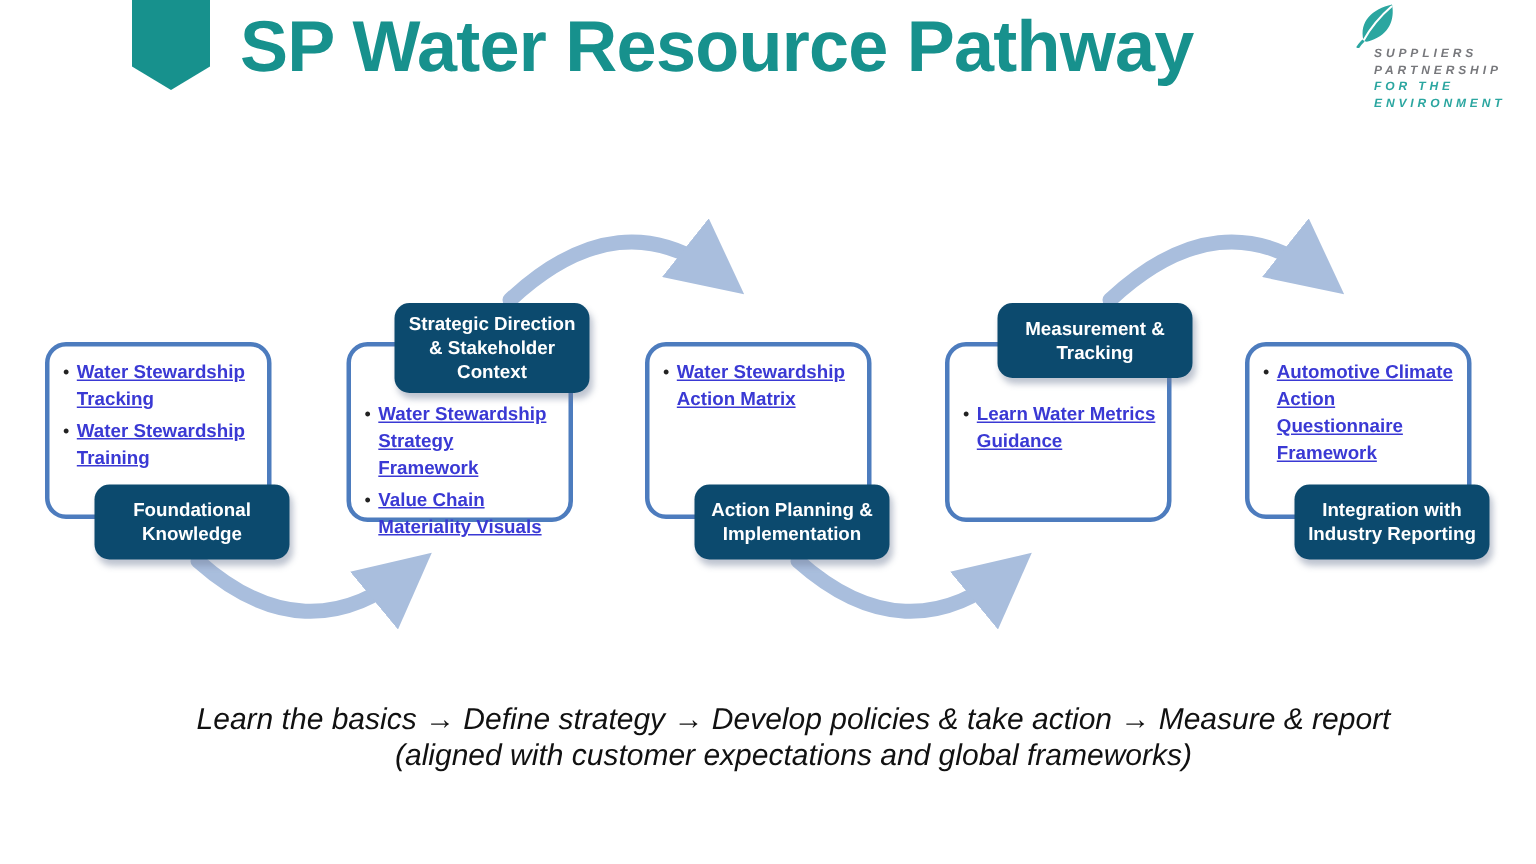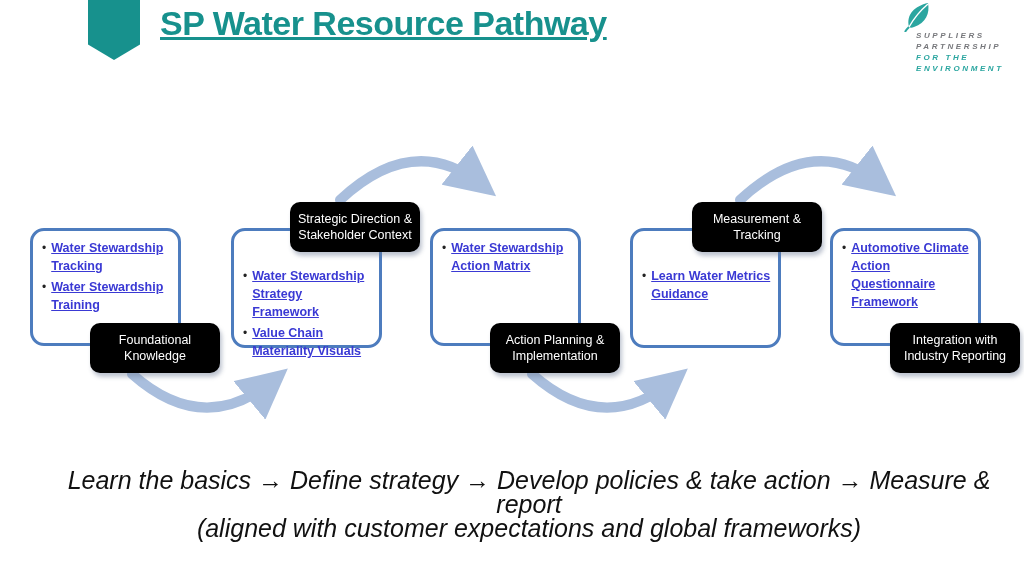--- a/index.html
+++ b/index.html
@@ -12,21 +12,21 @@
   }
 
   
   .banner {
     position:absolute; left:88px; top:0; width:52px; height:60px;
     background:#17918d;
     clip-path:polygon(0 0,100% 0,100% 74%,50% 100%,0 74%);
   }
   .page-title {
     position:absolute; left:160px; top:4px; width:700px;
-    font-size:34px; font-weight:bold; color:#17918d; letter-spacing:-0.5px;text-decoration:underline;
+    font-size:48px; font-weight:bold; color:#17918d; letter-spacing:-0.5px;
   }
   .logo { position:absolute; left:898px; top:2px; width:120px; height:75px;font-style:italic; }
   .logo svg { position:absolute; left:4px; top:0; }
   .logo-lines { position:absolute; left:18px; top:28px; }
   .logo-line { font-size:8px; font-weight:bold; letter-spacing:2.6px; line-height:11px; white-space:nowrap; }
   .logo-gray { color:#77787c; }
   .logo-teal { color:#2ba6a0; }
 
   
   .stage-box {
@@ -38,33 +38,32 @@
   .stage-links { list-style:none; }
   .stage-links li { display:flex; margin-bottom:3px; }
   .bullet { color:#222; font-size:12px; margin-right:5px; line-height:18px; }
   .res-link {
     display:inline-block; max-width:120px;
     color:#3a39d4; font-size:12.5px; font-weight:bold; line-height:18px;
     text-decoration:underline; cursor:pointer;
   }
   .stage-label {
     position:absolute; width:130px; min-height:50px; z-index:4;
-    background:#000000; border-radius:10px; color:#ffffff;
-    font-size:12.5px; font-weight:normal; text-align:center;
+    background:#0c4a6e; border-radius:10px; color:#ffffff;
+    font-size:12.5px; font-weight:bold; text-align:center;
     display:flex; align-items:center; justify-content:center;
     padding:6px 6px; line-height:16px;
     box-shadow:2px 4px 4px rgba(110,125,150,0.45);
-    margin-left:27px;
   }
   .arrow-svg { position:absolute; z-index:1; }
 
   
   .footer { position:absolute; left:0; top:468px; width:1024px; text-align:center; color:#111111; }
   .footer-bold { font-size:20px; font-weight:bold; line-height:24px; }
-  .footer-italic { font-size:25px; font-style:italic; line-height:24px;padding-left:34px; }
+  .footer-italic { font-size:20px; font-style:italic; line-height:24px;padding-left:34px; }
 </style>
 </head>
 <body>
 
 <div class="banner"></div>
 <h1 class="page-title">SP Water Resource Pathway</h1>
 
 <div class="logo">
   <svg width="34" height="30" viewBox="0 0 34 30">
     <path d="M26 1 C13 4 4 12 7 25 C8 26 10 26 12 25 C24 21 28 11 26 1 Z" fill="#2ba6a0"></path>

